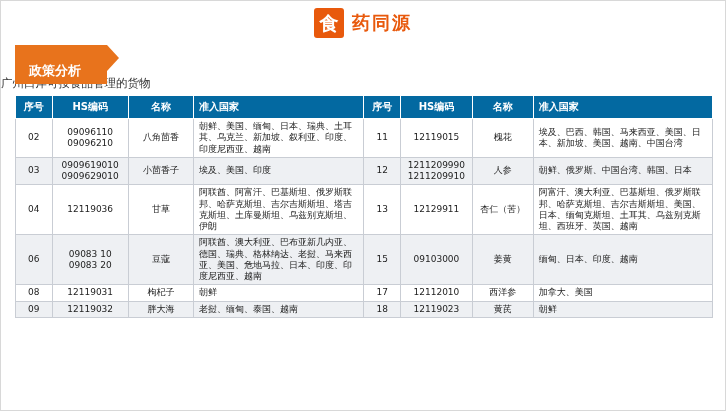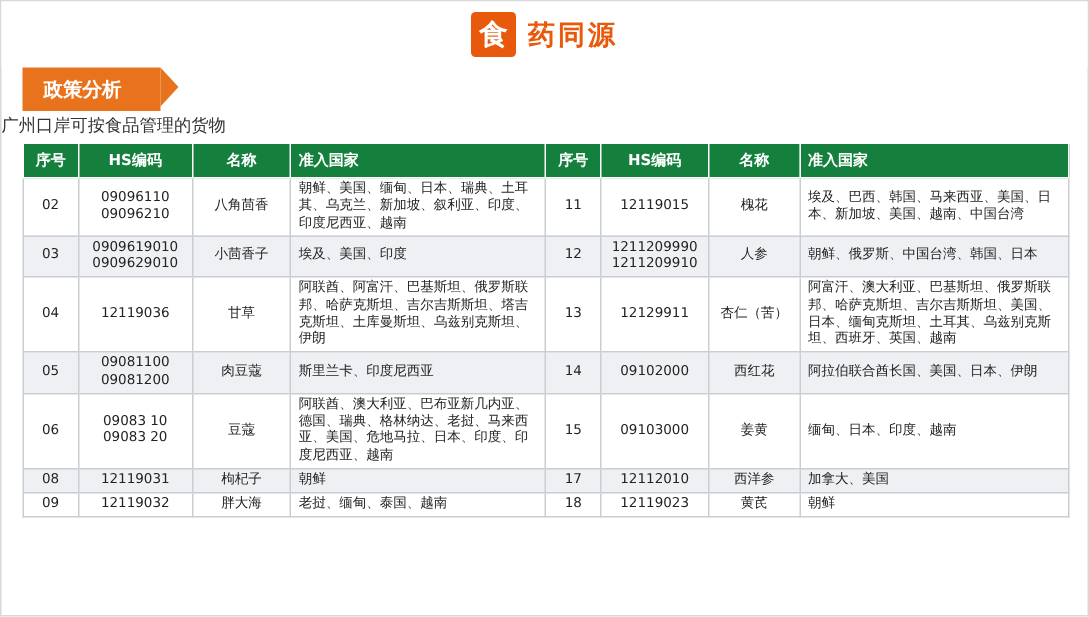--- a/index.html
+++ b/index.html
@@ -30,42 +30,42 @@
   .logo-text{
     color:#e8590c;font-size:18px;font-weight:bold;letter-spacing:2px;
     font-family:"DejaVu Sans",sans-serif;
   }
   
   .ribbon-row{position:relative;height:26px;}
   .ribbon{
     position:absolute;left:14px;top:0;height:26px;
     background:#e8731c;
     color:#ffffff;font-size:13px;font-weight:bold;
-    padding:3px 26px 0 14px;line-height:26px;
+    padding:13px 26px 0 14px;line-height:26px;
     font-family:"DejaVu Sans",sans-serif;
   }
   .ribbon:after{
     content:"";position:absolute;right:-12px;top:0;
     border-top:13px solid transparent;
     border-bottom:13px solid transparent;
     border-left:12px solid #e8731c;
   }
   .subtitle{
     text-align:left;font-size:11.5px;color:#333;
     margin-top:5px;margin-bottom:4px;
     font-family:"DejaVu Sans",sans-serif;
   }
   
   .table-wrap{padding:0 14px;}
   table{
     border-collapse:collapse;width:698px;table-layout:fixed;
     font-size:9px;
   }
   th{
-    background:#15803d;color:#ffffff;
+    background:#0369a1;color:#ffffff;
     font-size:10px;font-weight:bold;
     height:20px;text-align:center;
     border:1px solid #ffffff;
     font-family:"DejaVu Sans",sans-serif;
   }
   td{
     border:1px solid #c9cdd4;
     padding:2px 3px;
     vertical-align:middle;
     color:#222;
@@ -157,35 +157,20 @@
             <td class="c-name">甘草</td>
             <td class="c-country">阿联酋、阿富汗、巴基斯坦、俄罗斯联邦、哈萨克斯坦、吉尔吉斯斯坦、塔吉克斯坦、土库曼斯坦、乌兹别克斯坦、伊朗</td>
             <td class="c-idx2">13</td>
             <td class="c-hs2 hs-lines">
               <span>12129911</span>
             </td>
             <td class="c-name2">杏仁（苦）</td>
             <td class="c-country2">阿富汗、澳大利亚、巴基斯坦、俄罗斯联邦、哈萨克斯坦、吉尔吉斯斯坦、美国、日本、缅甸克斯坦、土耳其、乌兹别克斯坦、西班牙、英国、越南</td>
           </tr>
           <tr>
-            <td class="c-idx">05</td>
-            <td class="c-hs hs-lines">
-              <span>09081100</span>
-              <span>09081200</span>
-            </td>
-            <td class="c-name">肉豆蔻</td>
-            <td class="c-country">斯里兰卡、印度尼西亚</td>
-            <td class="c-idx2">14</td>
-            <td class="c-hs2 hs-lines">
-              <span>09102000</span>
-            </td>
-            <td class="c-name2">西红花</td>
-            <td class="c-country2">阿拉伯联合酋长国、美国、日本、伊朗</td>
-          </tr>
-          <tr>
             <td class="c-idx">06</td>
             <td class="c-hs hs-lines">
               <span>09083 10</span>
               <span>09083 20</span>
             </td>
             <td class="c-name">豆蔻</td>
             <td class="c-country">阿联酋、澳大利亚、巴布亚新几内亚、德国、瑞典、格林纳达、老挝、马来西亚、美国、危地马拉、日本、印度、印度尼西亚、越南</td>
             <td class="c-idx2">15</td>
             <td class="c-hs2 hs-lines">
               <span>09103000</span>

